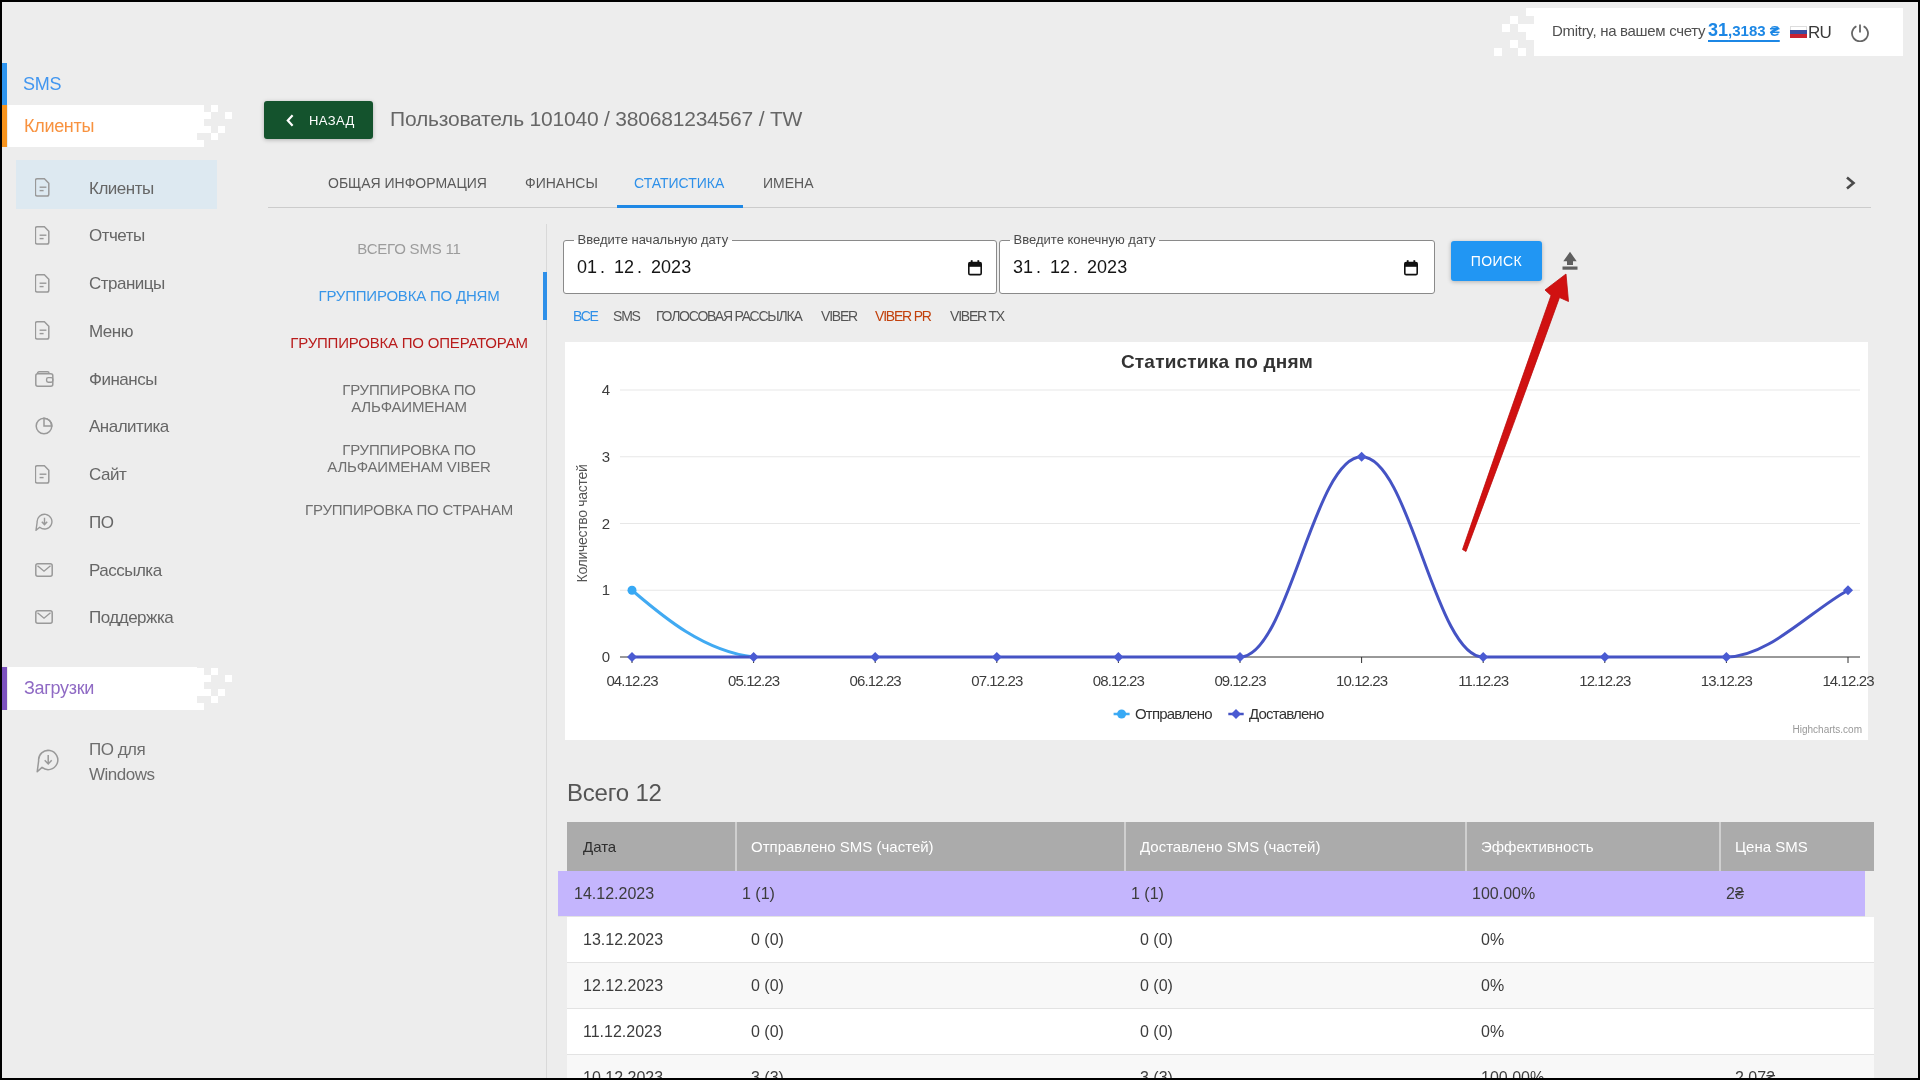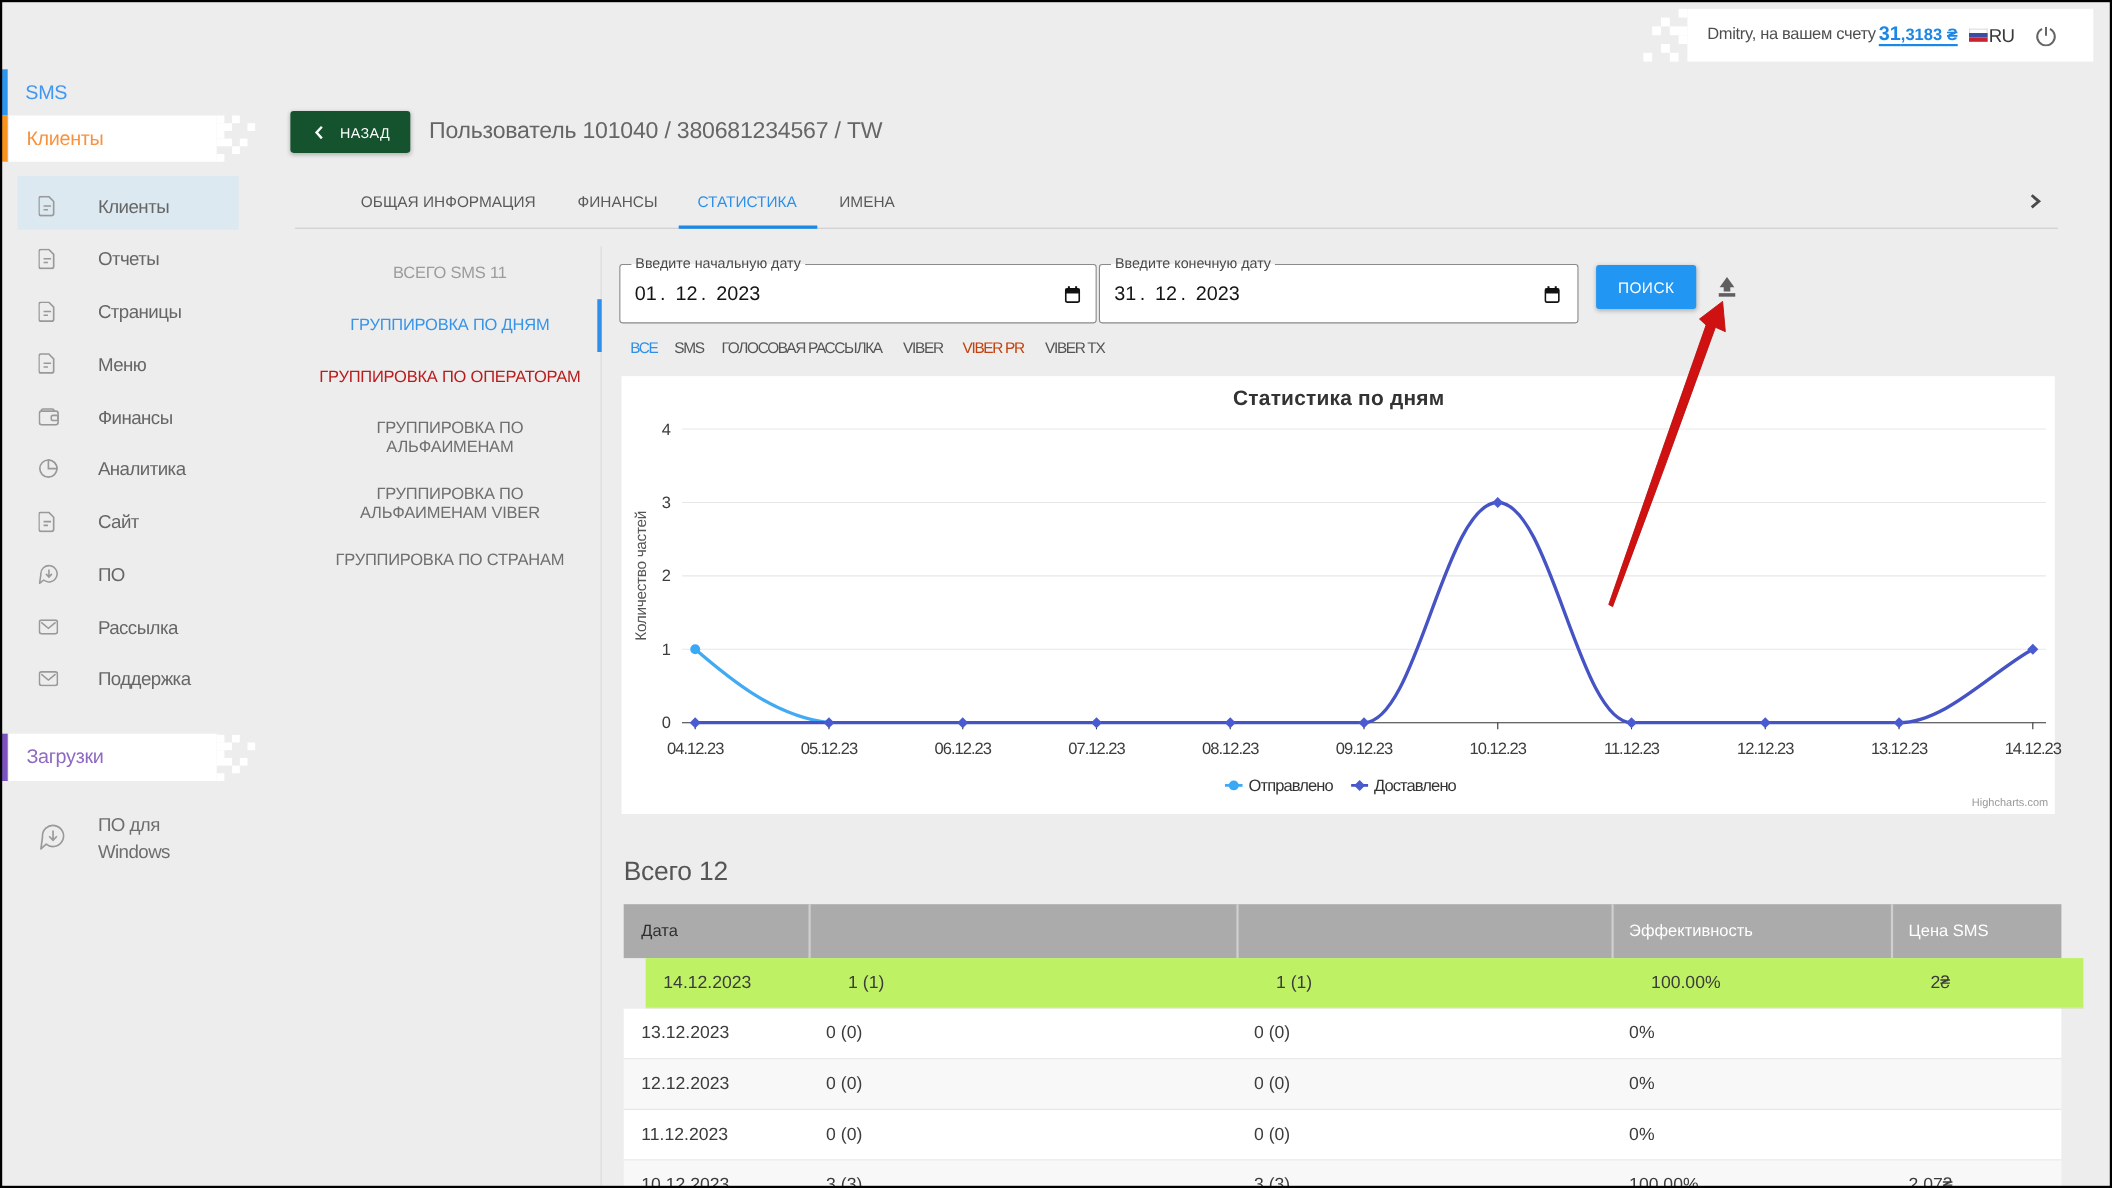--- a/index.html
+++ b/index.html
@@ -265,28 +265,30 @@
 
   <svg class="abs" style="left:1430px; top:240px; z-index:50;" width="170" height="330" viewBox="0 0 170 330">
     <path d="M136,34 L138.5,61.5 L129.5,57.5 Q84,184 36,311.5 L32.5,309.5 Q77,180 121,55.5 L115,50 Z" fill="#d01111" stroke="#bb0f0f" stroke-width="0.8" stroke-linejoin="round"></path>
   </svg>
 
   <div class="abs" style="left:567px; top:779px; font-size:24px; letter-spacing:-0.2px; color:#555;">Всего 12</div>
   <div id="table">
 <div class="abs" style="left:567px; top:822px; width:1307px; height:49px; background:#ababab;">
 <div class="th" style="left:16px; color:#2e2e2e;">Дата</div>
 
+<div class="th" style="left:184px;">Отправлено SMS (частей)</div>
+<div class="th" style="left:573px;">Доставлено SMS (частей)</div>
 <div class="th" style="left:914px;">Эффективность</div>
 <div class="th" style="left:1168px;">Цена SMS</div>
 <div class="tsep" style="left:168px;"></div>
 <div class="tsep" style="left:557px;"></div>
 <div class="tsep" style="left:898px;"></div>
 <div class="tsep" style="left:1152px;"></div>
 </div>
-<div class="abs" style="left:587px; top:871px; width:1307px; height:46px; background:#bef264; border-bottom:1px solid #e3e3e3;">
+<div class="abs" style="left:558px; top:871px; width:1307px; height:46px; background:#c4b5fd; border-bottom:1px solid #e3e3e3;">
 <div class="td" style="left:16px; top:14px;">14.12.2023</div>
 <div class="td" style="left:184px; top:14px;">1 (1)</div>
 <div class="td" style="left:573px; top:14px;">1 (1)</div>
 <div class="td" style="left:914px; top:14px;">100.00%</div>
 <div class="td" style="left:1168px; top:14px;">2₴</div>
 </div>
 <div class="abs" style="left:567px; top:917px; width:1307px; height:46px; background:#ffffff; border-bottom:1px solid #e3e3e3;">
 <div class="td" style="left:16px; top:14px;">13.12.2023</div>
 <div class="td" style="left:184px; top:14px;">0 (0)</div>
 <div class="td" style="left:573px; top:14px;">0 (0)</div>

